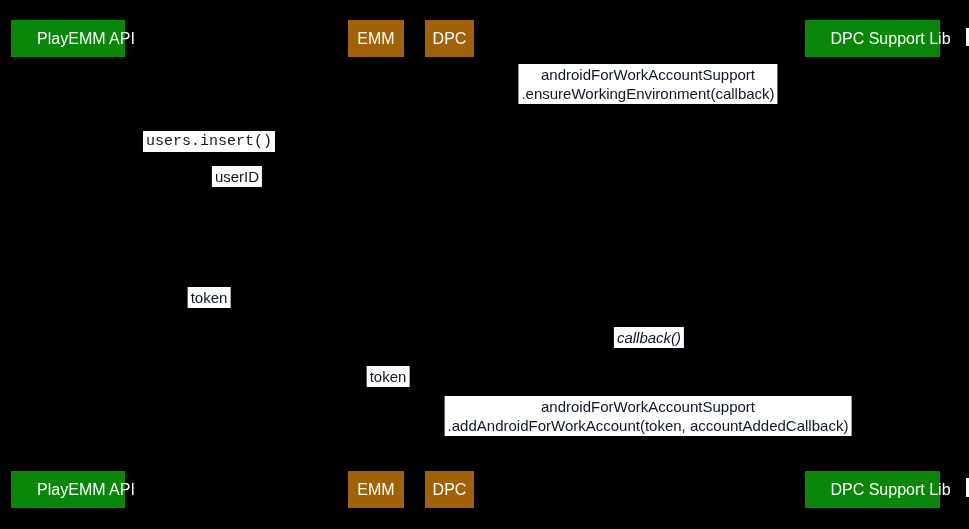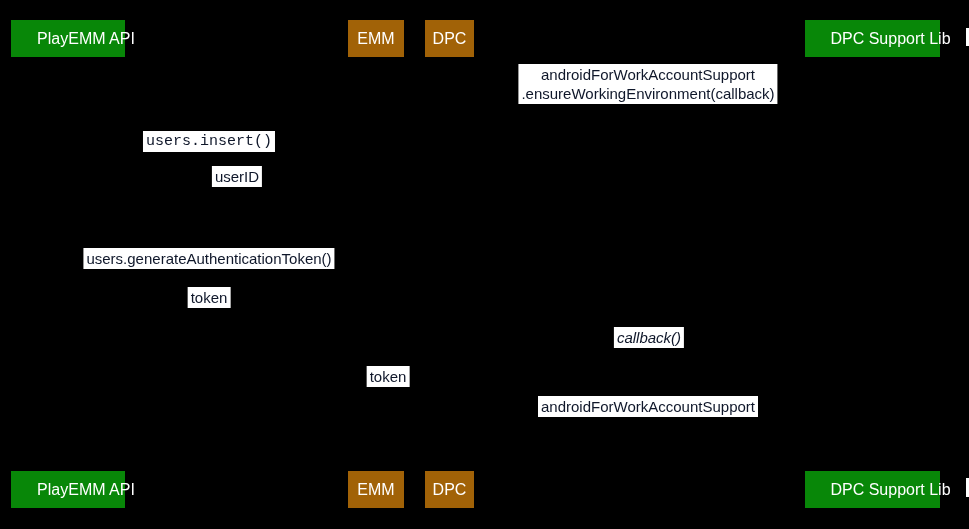--- a/index.html
+++ b/index.html
@@ -59,30 +59,28 @@
     <div class="message" style="left: 648px; top: 64px;">
       <div>androidForWorkAccountSupport</div>
       <div>.ensureWorkingEnvironment(callback)</div>
     </div>
     <div class="message" style="left: 209px; top: 131px; font-family: Liberation Mono, monospace;">
       <div>users.insert()</div>
     </div>
     <div class="message" style="left: 209px; top: 166px; margin-left: 28px;">
       <div>userID</div>
     </div>
-    <div class="message" style="left: 209px; top: 248px;">
-      <div>users.generateAuthenticationToken()</div>
-    </div>
     <div class="message" style="left: 209px; top: 287px;">
       <div>token</div>
     </div>
     <div class="message" style="left: 649px; top: 327px; font-style: italic;">
       <div>callback()</div>
     </div>
     <div class="message" style="left: 388px; top: 366px;">
       <div>token</div>
     </div>
     <div class="message" style="left: 648px; top: 396px;">
       <div>androidForWorkAccountSupport</div>
+      <div>.addAndroidForWorkAccount(token, accountAddedCallback)</div>
     </div>
     <div class="clipped-box" style="left: 966px; top: 28px; width: 3px; height: 18px;"></div>
     <div class="clipped-box" style="left: 966px; top: 478px; width: 3px; height: 19px;"></div>
   </div>
 
 </body></html>

